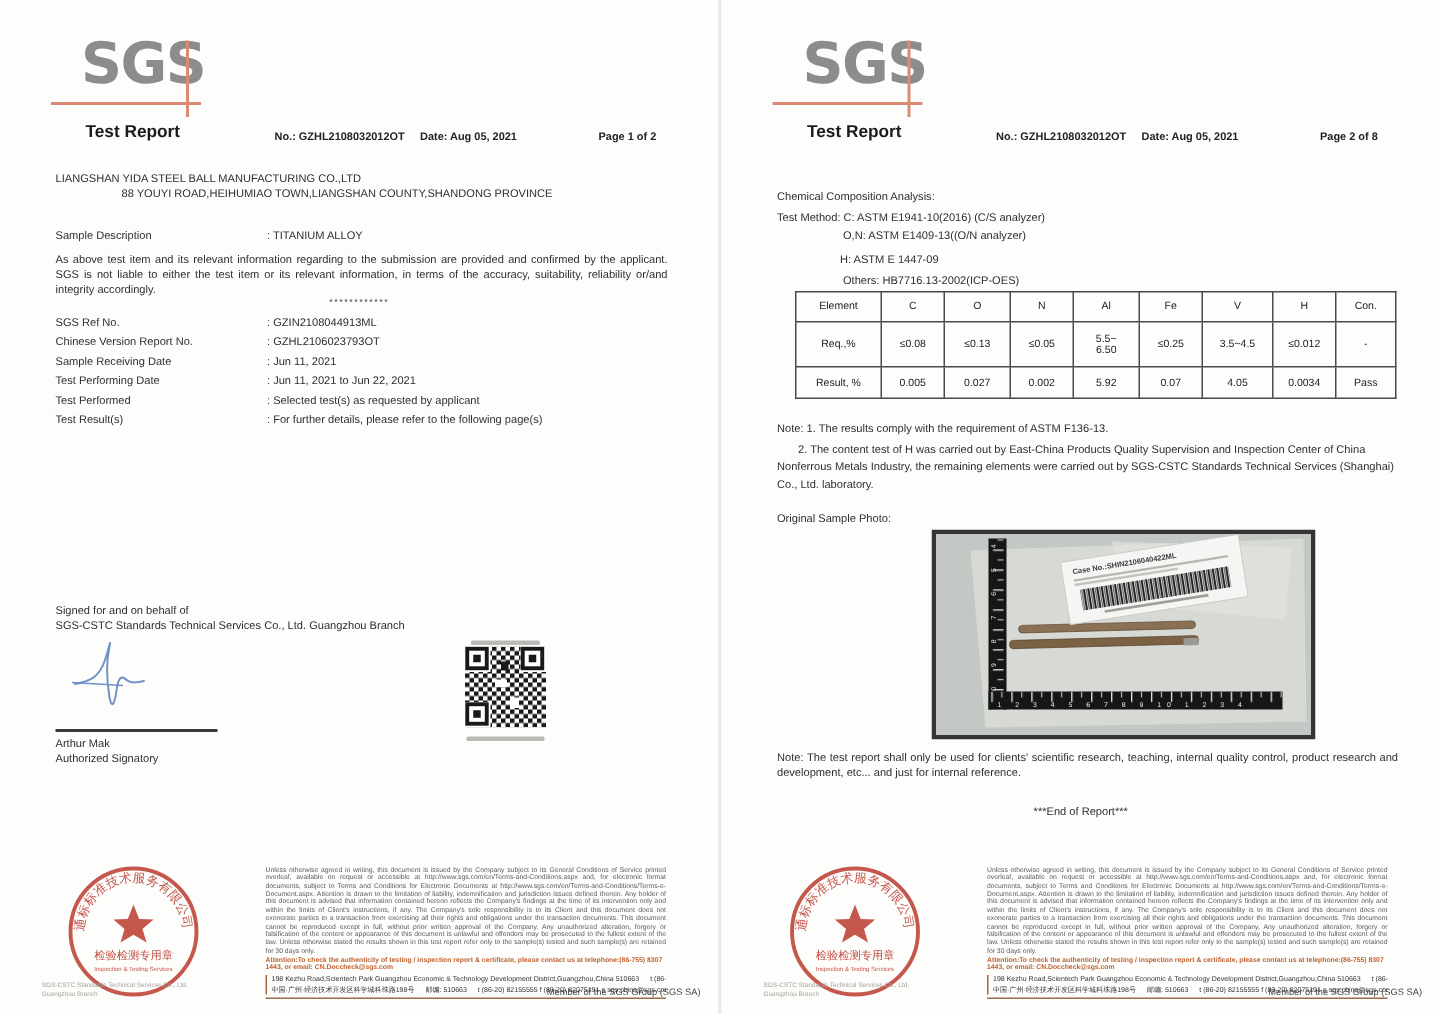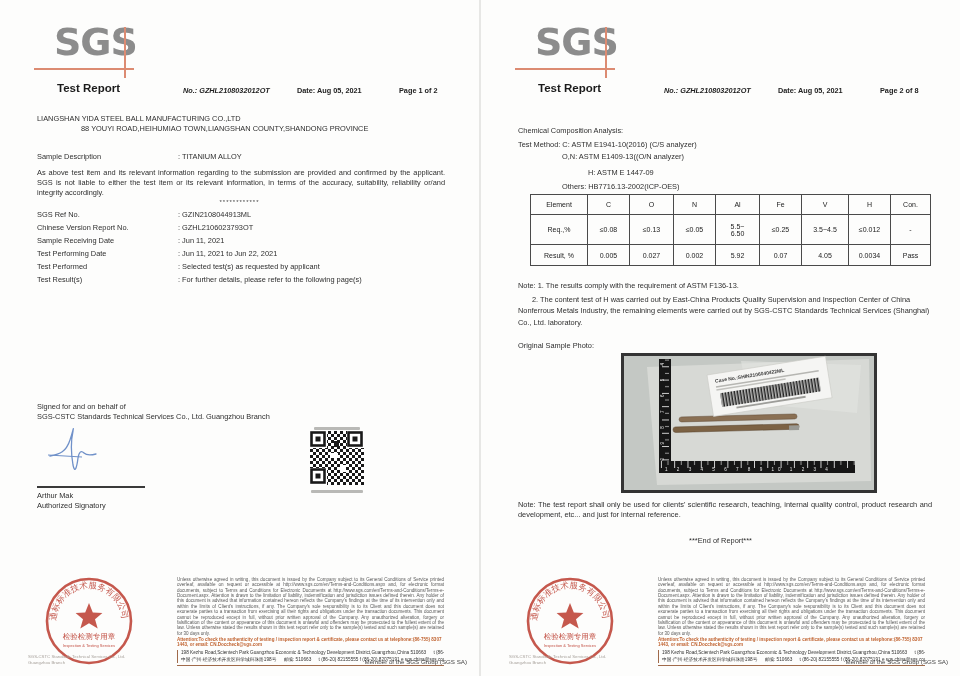--- a/index.html
+++ b/index.html
@@ -10,21 +10,21 @@
   .page-divider { position:absolute; left:478px; top:0; width:3px; height:676px; background:#e7e7e5; }
   .corner-smudge { position:absolute; left:3px; top:9px; width:6px; height:8px; background:#555; opacity:.55; border-radius:1px; }
 
   
   .sgs-logo { position:absolute; left:54px; top:22px; font-family:"DejaVu Sans",sans-serif;
               font-weight:bold; font-size:38px; line-height:1.1; color:#8c8c8c; letter-spacing:-1px; }
   .logo-underline { position:absolute; left:34px; top:68px; width:100px; height:2px; background:#dc8b72; }
   .logo-vline { position:absolute; left:124px; top:27px; width:2px; height:51px; background:#dc8b72; }
   .hdr-title { position:absolute; left:57px; top:82px; font-size:11.5px; font-weight:bold; color:#1b1b1b; }
   .hdr-meta  { position:absolute; top:86px; font-size:7.3px; font-weight:bold; color:#222; }
-  .hdr-no   { left:183px;font-style:italic; } .hdr-date { left:297px; } .hdr-page { left:399px; }
+  .hdr-no   { left:183px; } .hdr-date { left:280px; } .hdr-page { left:399px; }
 
   
   .t   { position:absolute; font-size:7.4px; color:#2e2e2e; line-height:1.35; }
   .just{ text-align:justify; }
   .pre { white-space:pre-line; }
 
   
   .field-row { position:absolute; left:0; width:479px; height:13.4px; }
   .field-label { position:absolute; left:37px; font-size:7.4px; color:#2e2e2e; }
   .field-value { position:absolute; left:178px; font-size:7.4px; color:#2e2e2e; }
@@ -197,21 +197,21 @@
   <div class="logo-underline"></div>
   <div class="logo-vline"></div>
   <div class="hdr-title">Test Report</div>
   <div class="hdr-meta hdr-no">No.: GZHL2108032012OT</div>
   <div class="hdr-meta hdr-date">Date: Aug 05, 2021</div>
   <div class="hdr-meta hdr-page">Page 2 of 8</div>
 
   <div class="t" style="left:37px; top:126px;">Chemical Composition Analysis:</div>
   <div class="t" style="left:37px; top:140px;">Test Method: C: ASTM E1941-10(2016) (C/S analyzer)</div>
   <div class="t" style="left:81px; top:152px;">O,N: ASTM E1409-13((O/N analyzer)</div>
-  <div class="t" style="left:91px; top:168px;padding-left:16px;">H: ASTM E 1447-09</div>
+  <div class="t" style="left:63px; top:168px;padding-left:16px;">H: ASTM E 1447-09</div>
   <div class="t" style="left:81px; top:182px;">Others: HB7716.13-2002(ICP-OES)</div>
 
   <table class="chem">
     <tbody>
         <tr class="hd">
       <td style="width:57px;">Element</td>
       <td style="width:42px;">C</td>
       <td style="width:44px;">O</td>
       <td style="width:42px;">N</td>
       <td style="width:44px;">Al</td>

